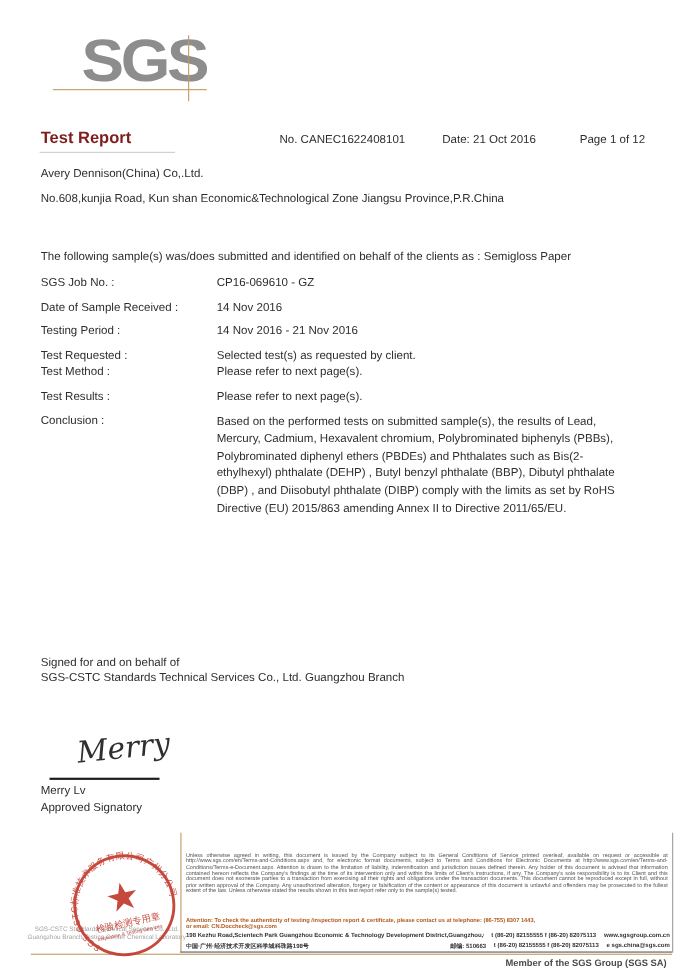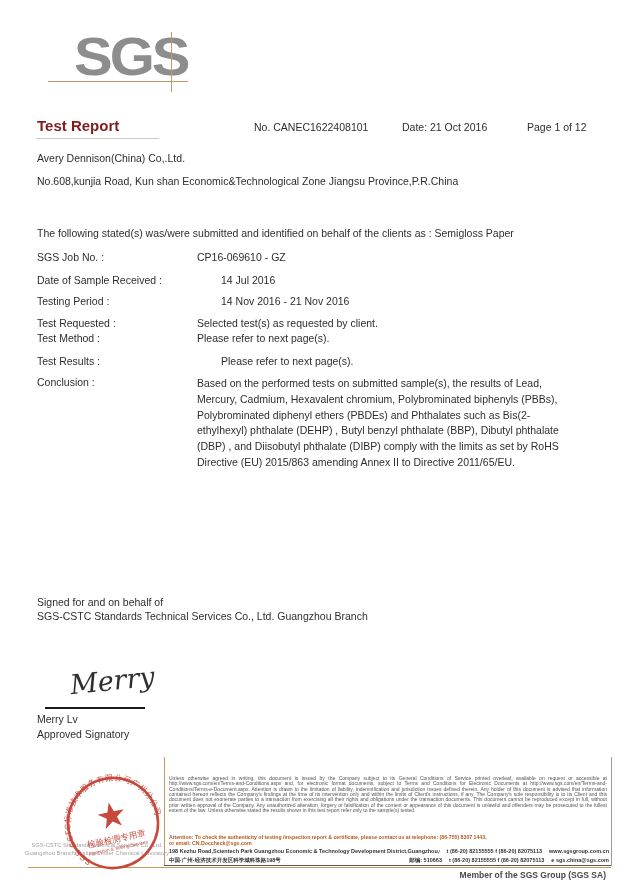--- a/index.html
+++ b/index.html
@@ -30,21 +30,21 @@
   .client { position:absolute; left:37px; top:147px; font-size:10.5px; line-height:23px; width:560px; }
 
   
   .sample-statement { position:absolute; left:37px; top:227px; font-size:10.5px; width:570px; }
 
   
   .fields { position:absolute; left:37px; top:251px; width:545px; font-size:10.5px; }
   .field-row { display:flex; align-items:flex-start; }
   .field-label { width:160px; flex:none; line-height:13.5px; }
   .field-value { width:375px; line-height:13.5px; }
-  .gap9 { margin-bottom:9px; } .gap8 { margin-bottom:8px;gap:24px; } .gap2 { margin-bottom:2px; }
+  .gap9 { margin-bottom:9px; } .gap8 { margin-bottom:8px; } .gap2 { margin-bottom:2px; }
   .conclusion .field-value { line-height:15.8px; }
 
   
   .sig-line1 { position:absolute; left:37px; top:596px; font-size:10.5px; }
   .sig-line2 { position:absolute; left:37px; top:610px; font-size:10.5px; }
   .sig-script {
     position:absolute; left:70px; top:665px;
     font-family:"DejaVu Serif", serif; font-style:italic;
     font-size:27px; color:#2f2f2f; transform:rotate(-6deg);
   }
@@ -92,30 +92,30 @@
   <div class="title-underline"></div>
   <div class="hdr-no">No. CANEC1622408101</div>
   <div class="hdr-date">Date: 21 Oct 2016</div>
   <div class="hdr-page">Page 1 of 12</div>
 
   <div class="client">
     <div>Avery Dennison(China) Co,.Ltd.</div>
     <div>No.608,kunjia Road, Kun shan Economic&amp;Technological Zone Jiangsu Province,P.R.China</div>
   </div>
 
-  <div class="sample-statement">The following stated(s) was/were submitted and identified on behalf of the clients as : Semigloss Paper</div>
+  <div class="sample-statement">The following sample(s) was/does submitted and identified on behalf of the clients as : Semigloss Paper</div>
 
   <div class="fields">
     <div class="field-row gap9">
       <div class="field-label">SGS Job No. :</div>
       <div class="field-value">CP16-069610 - GZ</div>
     </div>
     <div class="field-row gap8">
       <div class="field-label">Date of Sample Received :</div>
-      <div class="field-value">14 Jul 2016</div>
+      <div class="field-value">14 Nov 2016</div>
     </div>
     <div class="field-row gap8">
       <div class="field-label">Testing Period :</div>
       <div class="field-value">14 Nov 2016 - 21 Nov 2016</div>
     </div>
     <div class="field-row gap2">
       <div class="field-label">Test Requested :</div>
       <div class="field-value">Selected test(s) as requested by client.</div>
     </div>
     <div class="field-row gap9">

